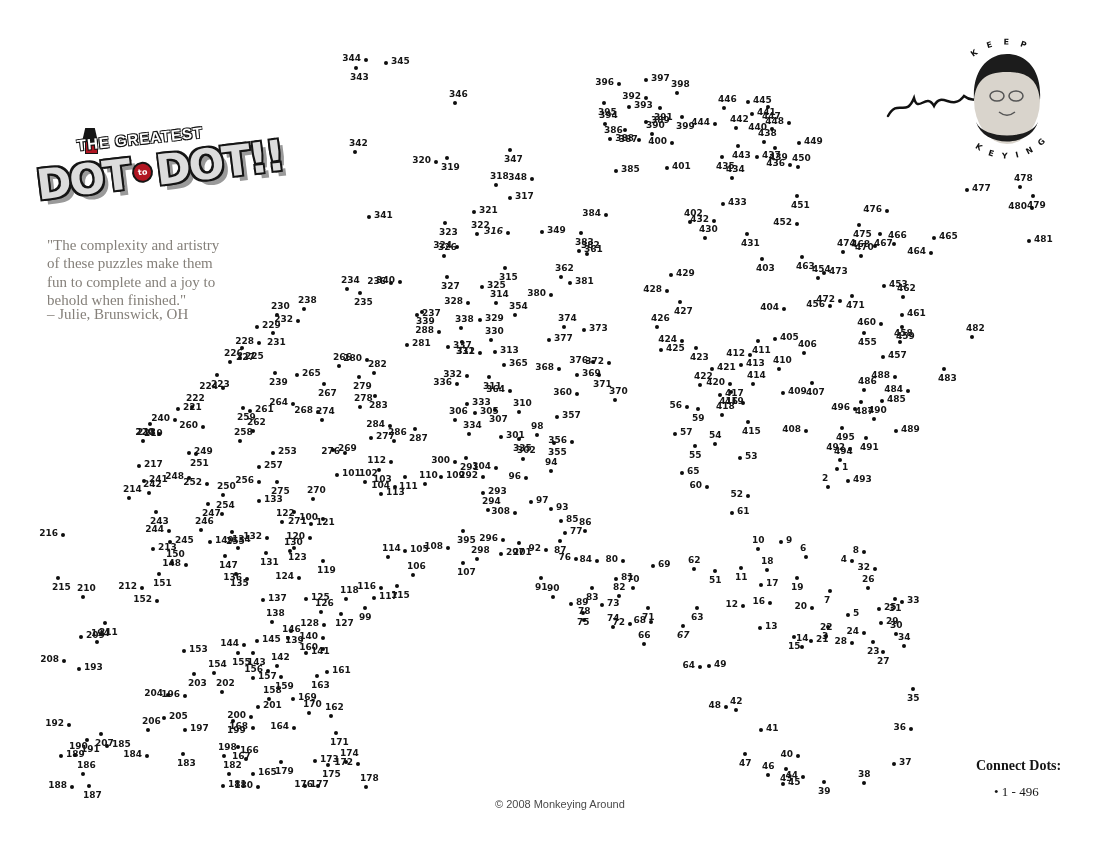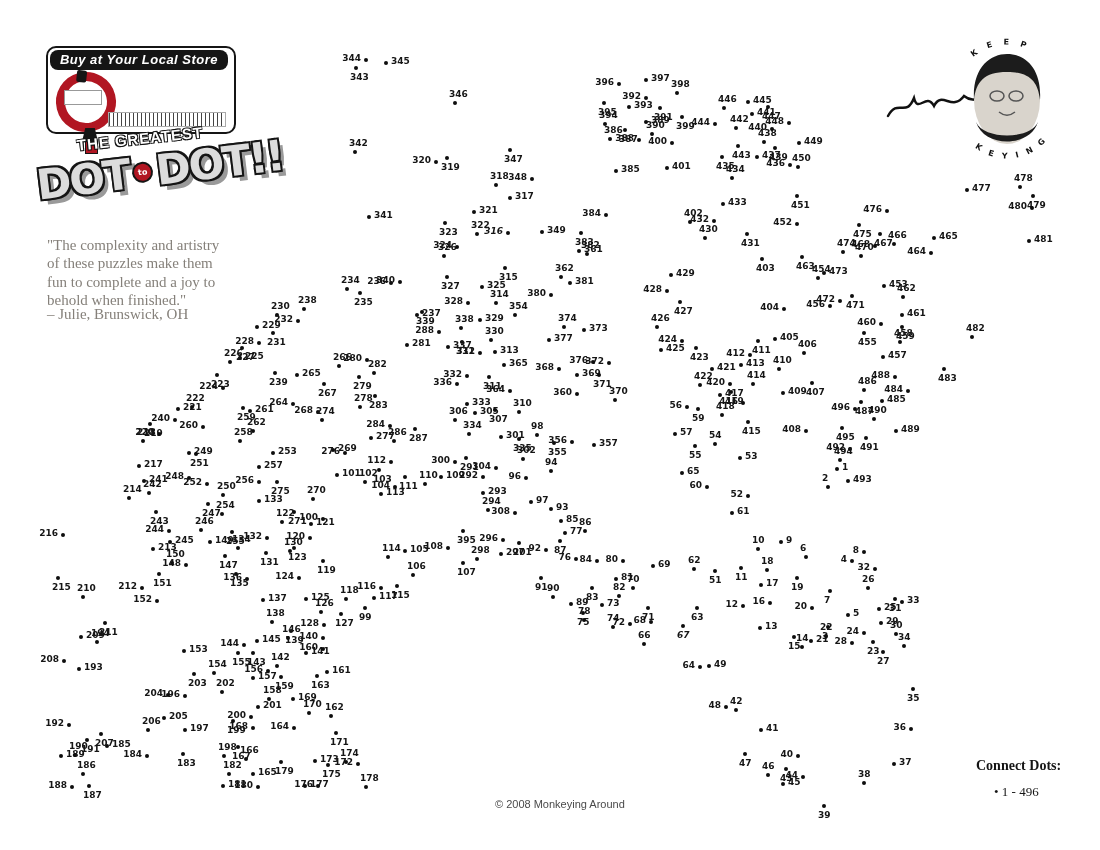--- a/index.html
+++ b/index.html
@@ -55,26 +55,20 @@
   .dot.s0 .num{right:7px;top:-5px;}
   .dot.s1 .num{left:7px;top:-5px;}
   .dot.s2 .num{left:-4px;bottom:6px;}
   .dot.s3 .num{left:-4px;top:6px;}
 </style>
 </head>
 <body>
 
 <div class="page">
 
-  <div class="store-box">
-    <div class="store-banner">Buy at Your Local Store</div>
-    <div class="logo-ring"></div>
-    <div class="logo-label"></div>
-    <div class="barcode"></div>
-  </div>
   <div class="logo-tail"></div>
   <div class="logo-tail2"></div>
 
   <div class="logo-greatest">THE GREATEST</div>
   <div class="logo-dotdot"><span>DOT</span><span class="logo-ball">to</span><span>DOT!!</span></div>
 
   <div class="quote">
     <div>"The complexity and artistry</div>
     <div>of these puzzles make them</div>
     <div>fun to complete and a joy to</div>
@@ -250,21 +244,21 @@
         <span class="mark"></span>
       </div>
       <div class="dot s1" style="left: 892px; top: 762px;">
         <span class="num">37</span>
         <span class="mark"></span>
       </div>
       <div class="dot s2" style="left: 862px; top: 781px;">
         <span class="num">38</span>
         <span class="mark"></span>
       </div>
-      <div class="dot s3" style="left: 822px; top: 780px; margin-top: 24px;">
+      <div class="dot s3" style="left: 822px; top: 780px;">
         <span class="num">39</span>
         <span class="mark"></span>
       </div>
       <div class="dot s0" style="left: 796px; top: 754px;">
         <span class="num">40</span>
         <span class="mark"></span>
       </div>
       <div class="dot s1" style="left: 759px; top: 728px;">
         <span class="num">41</span>
         <span class="mark"></span>
@@ -1442,21 +1436,21 @@
         <span class="mark"></span>
       </div>
       <div class="dot s3" style="left: 552px; top: 441px;">
         <span class="num">355</span>
         <span class="mark"></span>
       </div>
       <div class="dot s0" style="left: 570px; top: 440px;">
         <span class="num">356</span>
         <span class="mark"></span>
       </div>
-      <div class="dot s1" style="left: 592px; top: 415px; margin-top: 28px;">
+      <div class="dot s1" style="left: 555px; top: 415px;">
         <span class="num">357</span>
         <span class="mark"></span>
       </div>
       <div class="dot s0" style="left: 575px; top: 392px;">
         <span class="num">360</span>
         <span class="mark"></span>
       </div>
       <div class="dot s1" style="left: 577px; top: 249px;">
         <span class="num">361</span>
         <span class="mark"></span>

